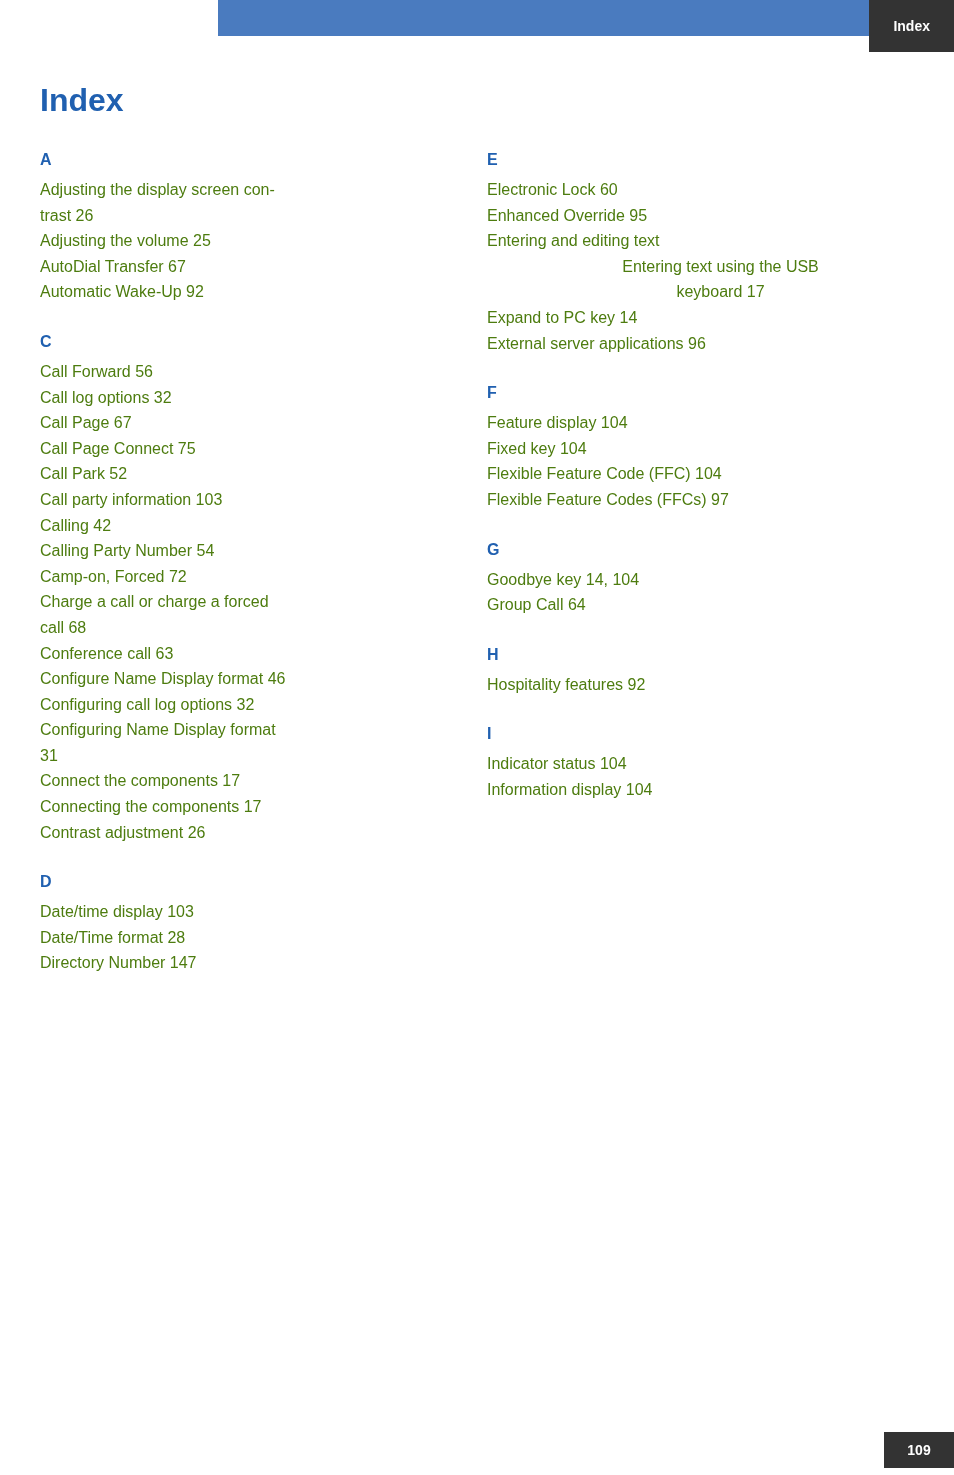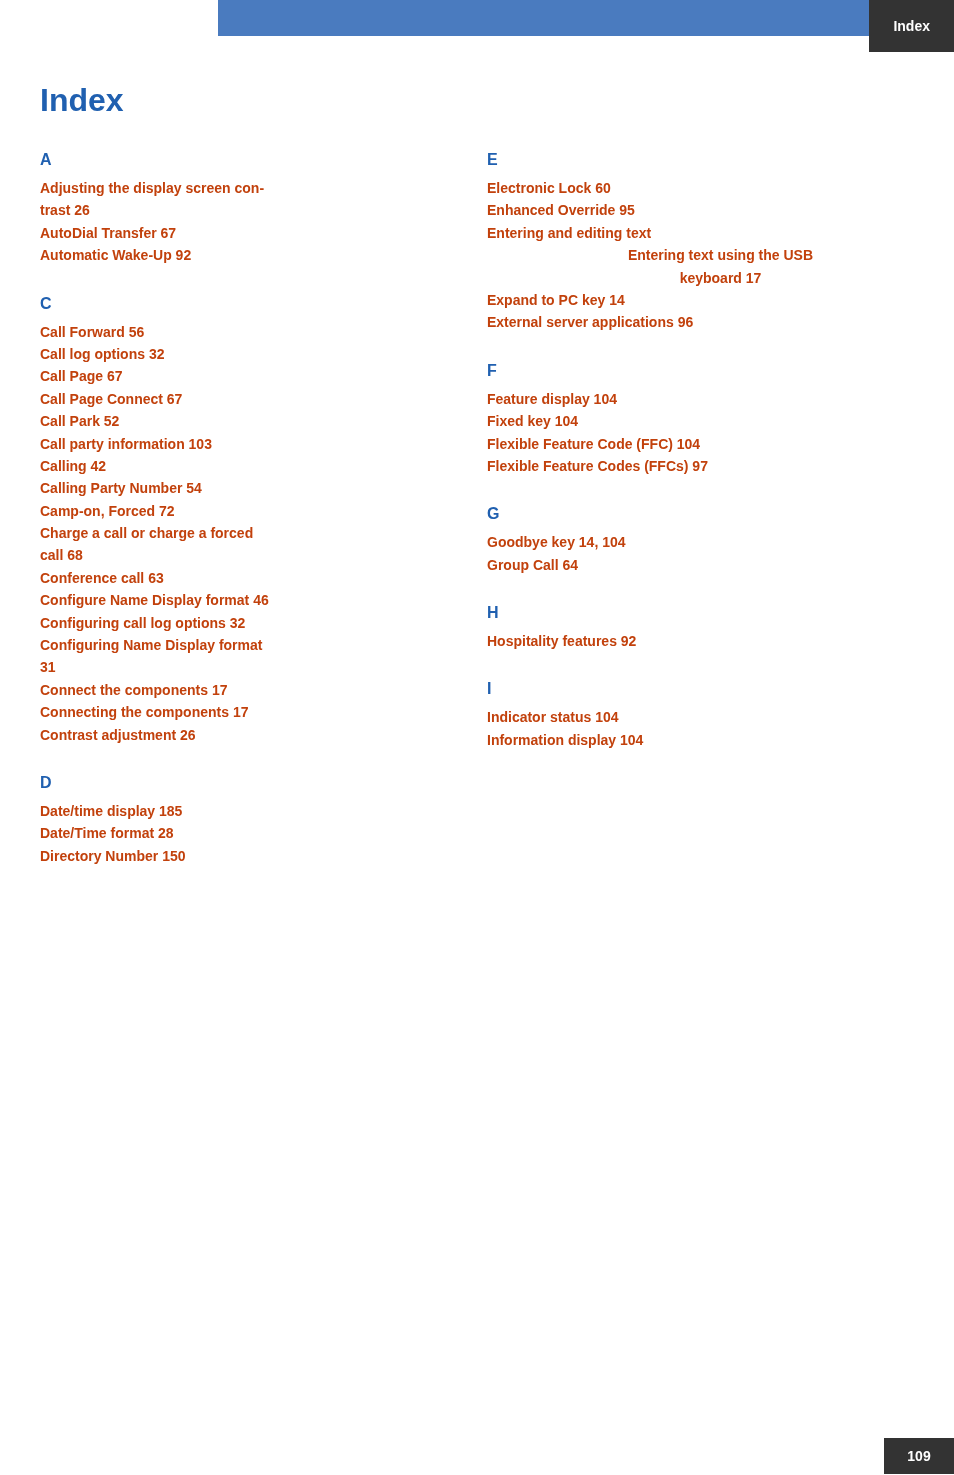--- a/index.html
+++ b/index.html
@@ -81,35 +81,34 @@
 
     .section-letter {
       font-size: 16px;
       font-weight: bold;
       color: #2060b0;
       margin-bottom: 8px;
       border-bottom: none;
     }
 
     .index-entry {
-      font-size: 14px;
+      font-size: 16px;
       line-height: 1.6;
-      color: #c2410c;
+      color: #4d7c0f;
       display: block;
-      font-weight: bold;
     }
 
     .index-entry.indented {
       padding-left: 40px;
       text-align: center;
     }
 
     .page-number-badge {
       position: absolute;
-      bottom: 1px;
+      bottom: 7px;
       right: 0;
       background: #333333;
       color: #ffffff;
       font-weight: bold;
       font-size: 14px;
       padding: 10px 20px;
       width: 70px;
       text-align: center;
     }
   </style>
@@ -126,50 +125,51 @@
 <div class="page-content">
   <h1 class="page-title">Index</h1>
 
   <div class="two-column">
 
     <div class="left-col">
 
       <div class="section">
         <div class="section-letter">A</div>
         <span class="index-entry">Adjusting the display screen con-<br>trast 26</span>
+        <span class="index-entry">Adjusting the volume 25</span>
         <span class="index-entry">AutoDial Transfer 67</span>
         <span class="index-entry">Automatic Wake-Up 92</span>
       </div>
 
       <div class="section">
         <div class="section-letter">C</div>
         <span class="index-entry">Call Forward 56</span>
         <span class="index-entry">Call log options 32</span>
         <span class="index-entry">Call Page 67</span>
-        <span class="index-entry">Call Page Connect 67</span>
+        <span class="index-entry">Call Page Connect 75</span>
         <span class="index-entry">Call Park 52</span>
         <span class="index-entry">Call party information 103</span>
         <span class="index-entry">Calling 42</span>
         <span class="index-entry">Calling Party Number 54</span>
         <span class="index-entry">Camp-on, Forced 72</span>
         <span class="index-entry">Charge a call or charge a forced<br>call 68</span>
         <span class="index-entry">Conference call 63</span>
         <span class="index-entry">Configure Name Display format 46</span>
         <span class="index-entry">Configuring call log options 32</span>
         <span class="index-entry">Configuring Name Display format<br>31</span>
         <span class="index-entry">Connect the components 17</span>
         <span class="index-entry">Connecting the components 17</span>
         <span class="index-entry">Contrast adjustment 26</span>
       </div>
 
       <div class="section">
         <div class="section-letter">D</div>
-        <span class="index-entry">Date/time display 185</span>
+        <span class="index-entry">Date/time display 103</span>
         <span class="index-entry">Date/Time format 28</span>
-        <span class="index-entry">Directory Number 150</span>
+        <span class="index-entry">Directory Number 147</span>
       </div>
 
     </div>
 
     <div class="right-col">
 
 
       <div class="section">
         <div class="section-letter">E</div>
         <span class="index-entry">Electronic Lock 60</span>

